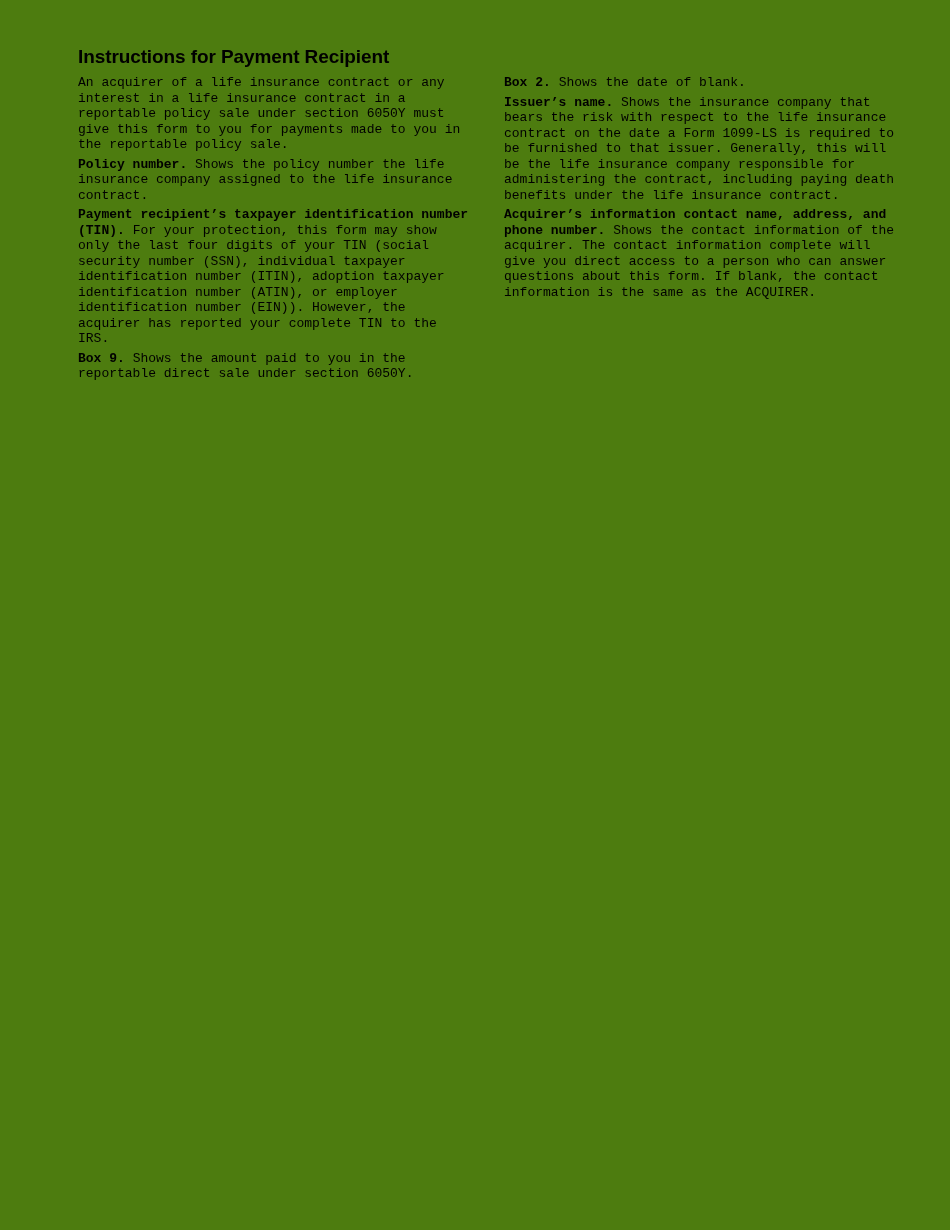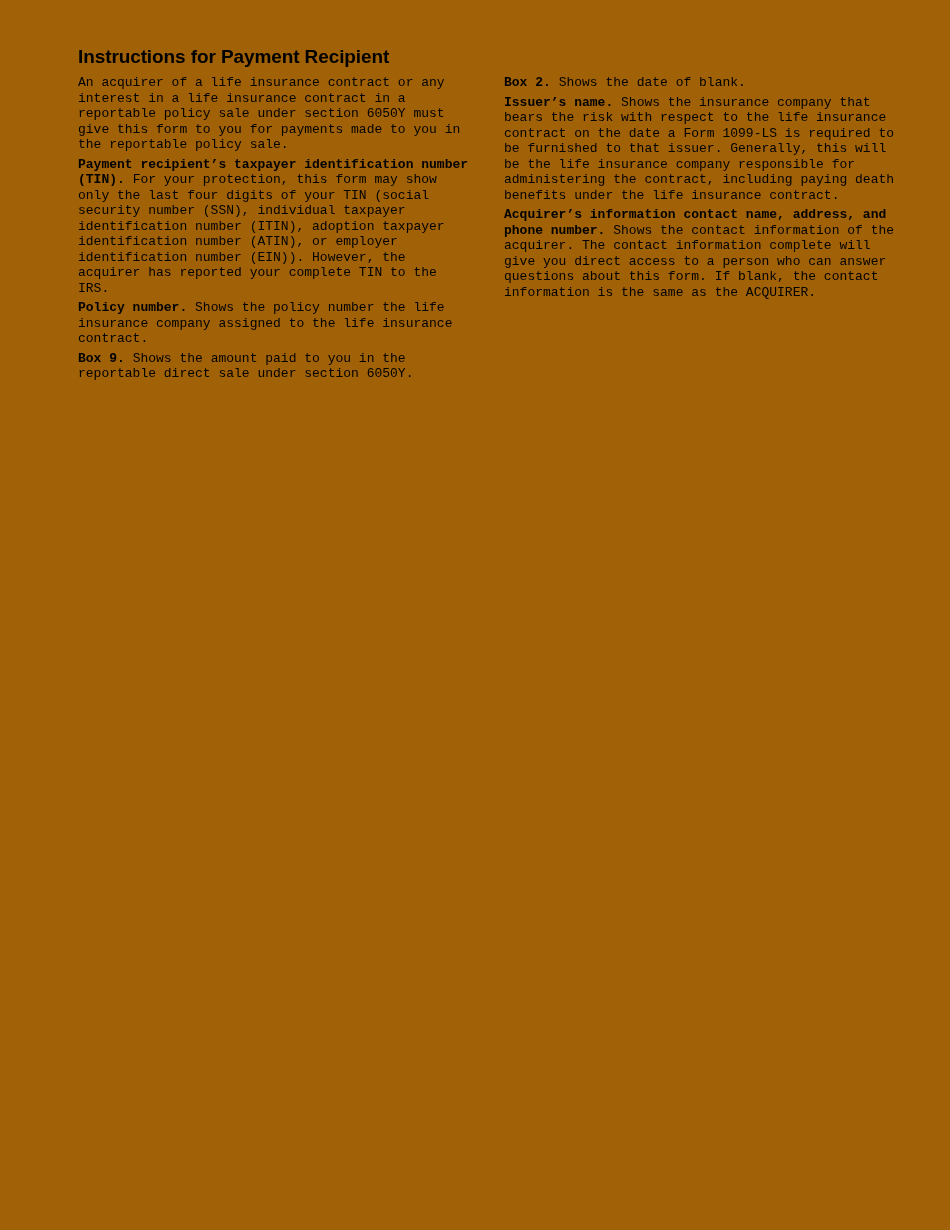--- a/index.html
+++ b/index.html
@@ -1,20 +1,20 @@
 <!DOCTYPE html>
 <html><head>
 <meta charset="utf-8">
 <style>
   html, body { margin: 0; padding: 0; background: #ffffff; }
   .page {
     position: relative;
     width: 950px;
     height: 1230px;
-    background: #a16207;
+    background: #4d7c0f;
     font-family: "Liberation Sans", sans-serif;
     color: #000000;
     overflow: hidden;
   }
   .content {
     position: absolute;
     left: 78px;
     top: 46px;
     width: 830px;
   }
@@ -44,25 +44,25 @@
   <div class="content">
 
     <h1 class="title">Instructions for Payment Recipient</h1>
 
     <div class="columns">
 
       <div class="col-left">
 
         <p class="para"><span>An acquirer of a life insurance contract or any interest in a life insurance contract in a reportable policy sale under section 6050Y must give this form to you for payments made to you in the reportable policy sale.</span></p>
 
+        <p class="para"><span class="lead">Policy number.</span>
+          <span>Shows the policy number the life insurance company assigned to the life insurance contract.</span></p>
+
         <p class="para"><span class="lead">Payment recipient’s taxpayer identification number (TIN).</span>
           <span>For your protection, this form may show only the last four digits of your TIN (social security number (SSN), individual taxpayer identification number (ITIN), adoption taxpayer identification number (ATIN), or employer identification number (EIN)). However, the acquirer has reported your complete TIN to the IRS.</span></p>
-
-        <p class="para"><span class="lead">Policy number.</span>
-          <span>Shows the policy number the life insurance company assigned to the life insurance contract.</span></p>
 
         <p class="para"><span class="lead">Box 9.</span>
           <span>Shows the amount paid to you in the reportable direct sale under section 6050Y.</span></p>
 
       </div>
 
       <div class="col-right">
 
         <p class="para"><span class="lead">Box 2.</span>
           <span>Shows the date of blank.</span></p>

